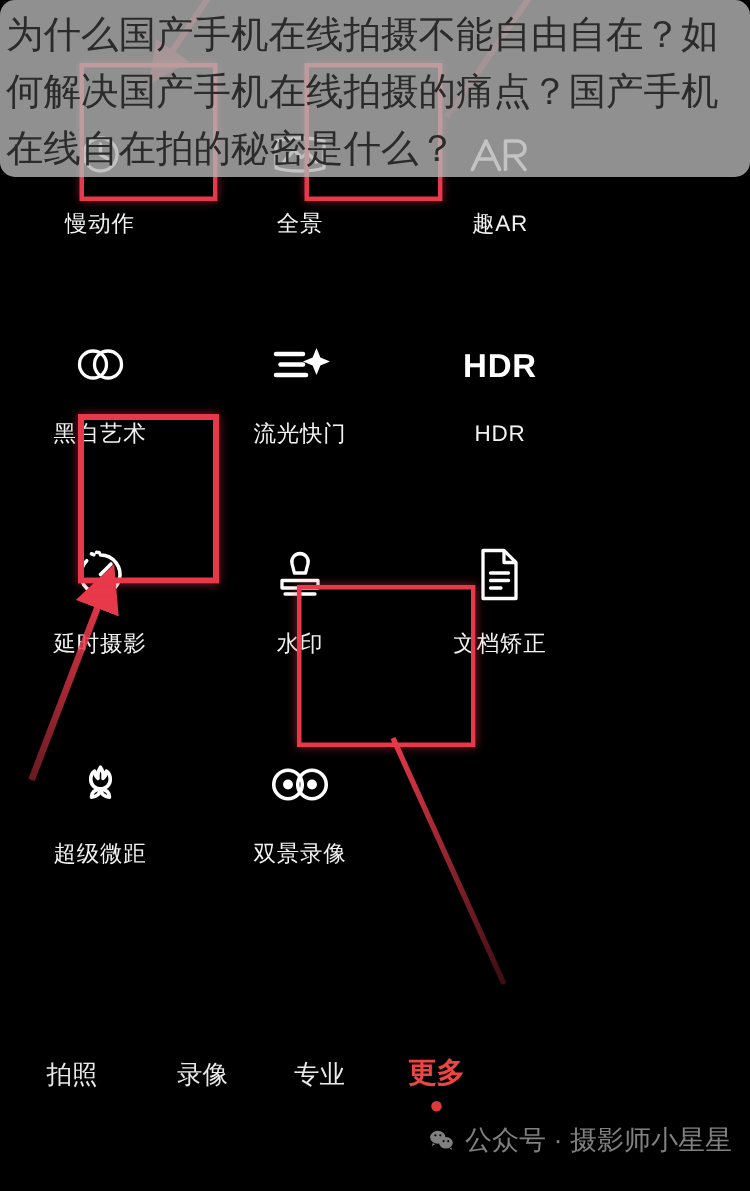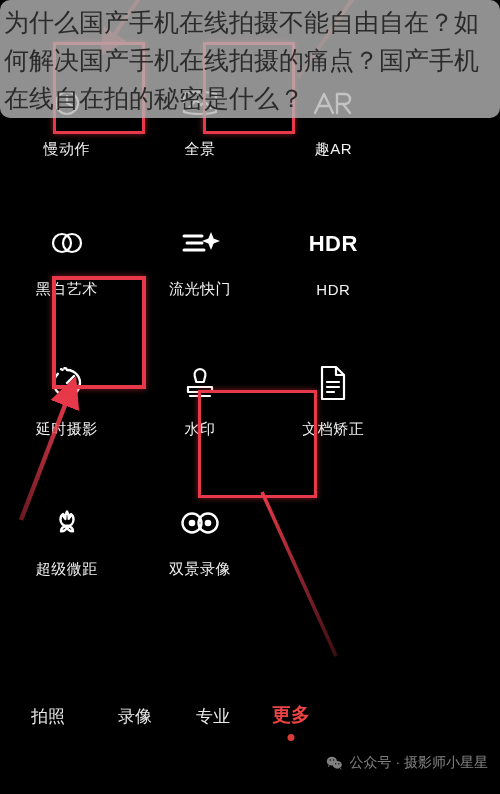--- a/index.html
+++ b/index.html
@@ -81,21 +81,21 @@
     bottom:-13px; width:7px; height:7px; border-radius:50%;
     background:#d93a3a;
   }
 
   
   .footer {
     position:absolute; right:12px; bottom:22px;
     display:flex; align-items:center; gap:7px;
     opacity:.62;
   }
-  .footer-text { color:#cfcfcf; font-size:14px; white-space:nowrap; }
+  .footer-text { color:#cfcfcf; font-size:18px; white-space:nowrap; }
   .wechat-ico { width:17px; height:14px; display:block; }
 </style>
 </head>
 <body>
 
 <div id="app">
 
   <div class="mode-grid">
 
     <div class="mode-cell">

